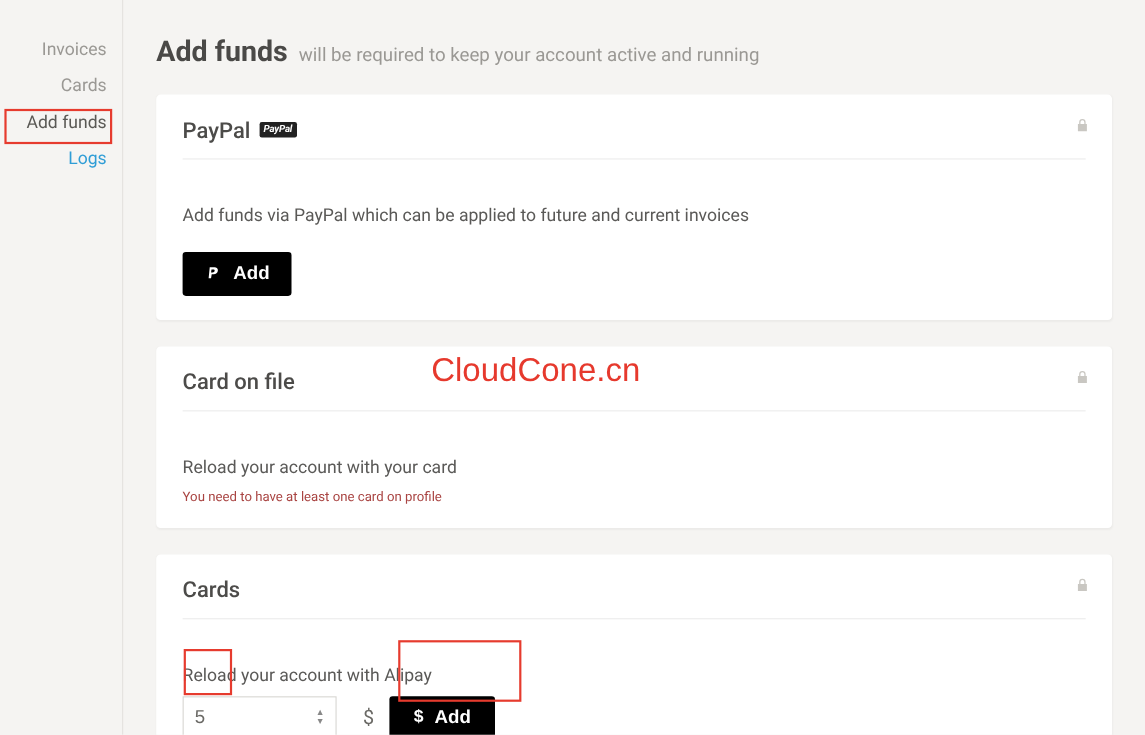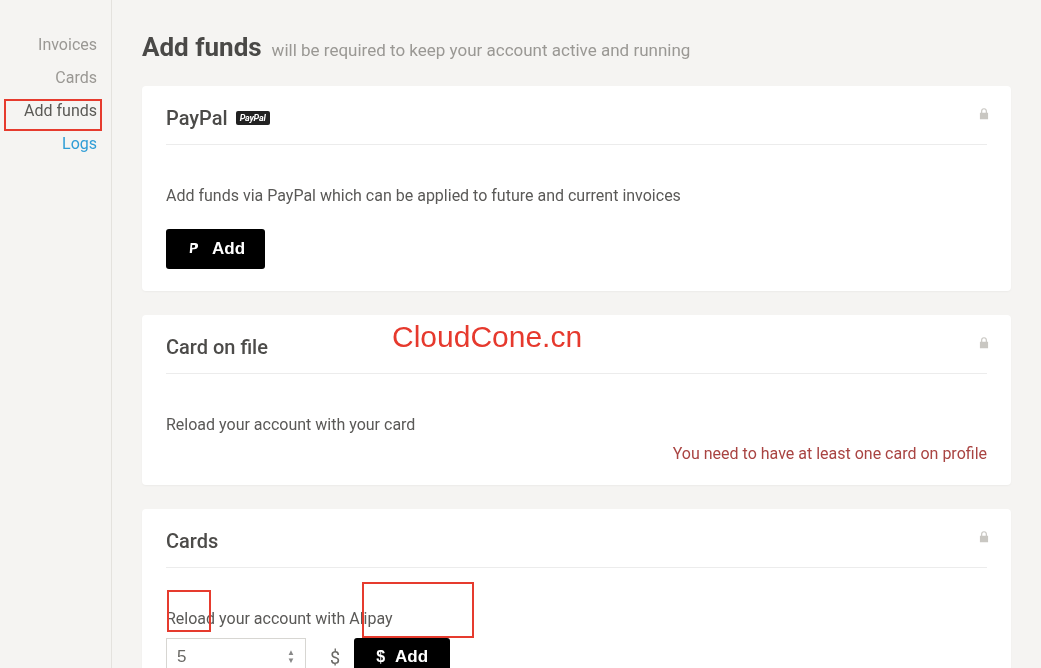--- a/index.html
+++ b/index.html
@@ -74,21 +74,21 @@
       display: inline-flex; align-items: center;
       background: #000000; color: #fff;
       border: none; border-radius: 3px;
       font-size: 17px; font-weight: 600;
       padding: 10px 20px; cursor: pointer;
       margin-top: 16px;
       gap: 10px;
     }
     .btn svg { fill: #fff; width: 16px; height: 16px; }
     .dollar { font-weight: 700; font-size: 16px; color: #fff; }
-    .warn { color: #a94442; font-size: 16px; margin-top: 10px; text-align: right; }
+    .warn { color: #a94442; font-size: 12px; margin-top: 10px; }
     
     .amount-row { display: flex; align-items: center; gap: 14px; margin-top: 10px; }
     .spin-wrap { display: flex; align-items: center; }
     .amount-input {
       width: 140px; height: 38px;
       border: 1px solid #d7d6d2;
       padding: 4px 26px 4px 10px;
       font-size: 17px; color: #6a6965;
       background: #fff;
     }

